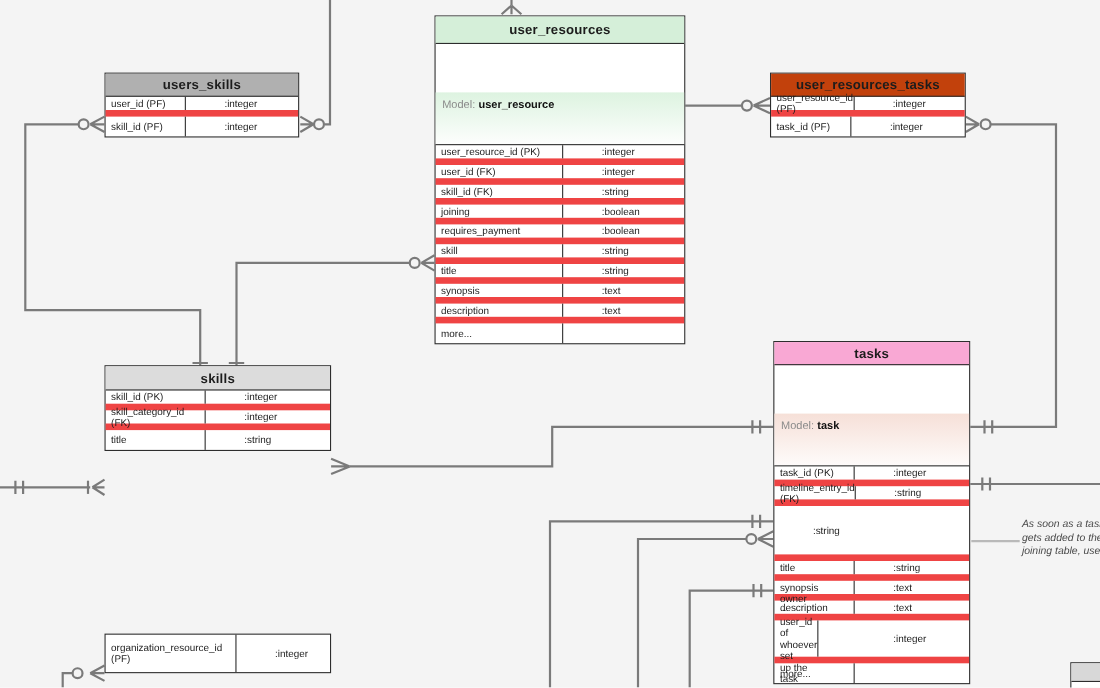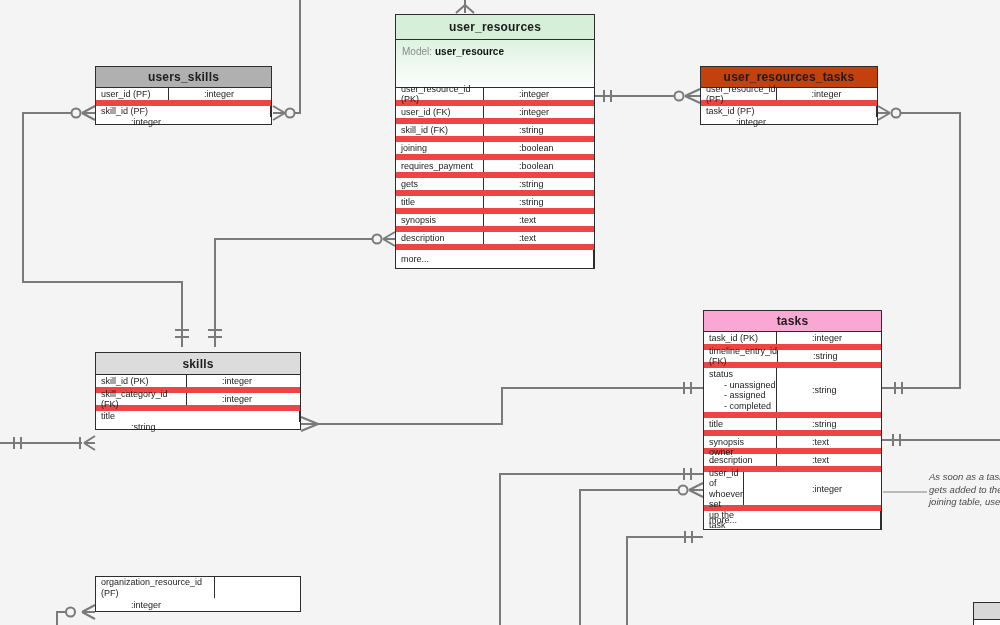--- a/index.html
+++ b/index.html
@@ -2,24 +2,24 @@
 <html><head>
 <meta charset="utf-8">
 <style>
   html,body{margin:0;padding:0;}
   #canvas{position:relative;width:1000px;height:625px;background:#f4f4f4;overflow:hidden;
           font-family:"Liberation Sans",sans-serif;color:#1c1c1c;}
   svg.wires{position:absolute;left:0;top:0;z-index:1;}
   .tbl{position:absolute;z-index:2;background:#fff;border:1.6px solid #2d2d2d;box-sizing:border-box;}
   .tbl-title{font-weight:bold;font-size:12px;text-align:center;display:flex;align-items:center;justify-content:center;
              border-bottom:1.5px solid #2d2d2d;box-sizing:border-box;letter-spacing:.2px;}
-  .model{font-size:10px;color:#8a8a8a;padding:6px 0 0 6px;border-bottom:1.5px solid #2d2d2d;box-sizing:border-box;}
+  .model{font-size:10px;color:#8a8a8a;padding:6px 0 0 6px;border-bottom:1.5px solid #2d2d2d;box-sizing:border-box;margin-top:44px;}
   .model b{color:#111;margin-left:3px;}
   .trow{display:flex;box-sizing:border-box;border-bottom:6px solid #ef4444;height:18px;font-size:9px;}
-  .trow:last-child{border-bottom:none;flex-direction:column;}
+  .trow:last-child{border-bottom:none;}
   .fcell{flex:1;border-right:1px solid #2d2d2d;display:flex;align-items:center;padding-left:5px;box-sizing:border-box;
          white-space:pre-wrap;line-height:10.5px;}
   .tcell{display:flex;align-items:center;padding-left:5px;box-sizing:border-box;margin-left:30px;}
   .hdr-gray{background:#b0b0b0;}
   .hdr-gray2{background:#c2410c;}
   .hdr-gray3{background:#bdbdbd;}
   .hdr-green{background:#d5efd9;}
   .hdr-pink{background:#f9a8d4;}
   .hdr-lightgray{background:#dcdcdc;}
   .model-green{background:linear-gradient(#ddf3e0,#fdfefd);}
@@ -126,21 +126,21 @@
     <div class="trow">
       <div class="fcell">user_id (PF)</div>
       <div class="tcell" style="width:72px;">:integer</div>
     </div>
     <div class="trow">
       <div class="fcell">skill_id (PF)</div>
       <div class="tcell" style="width:72px;">:integer</div>
     </div>
   </div>
 
-  <div class="tbl" style="left:395px;top:14px;width:200px;">
+  <div class="tbl" style="left:395px;top:14px;width:228px;">
     <div class="tbl-title hdr-green" style="height:25px;">user_resources</div>
     <div class="model model-green" style="height:48px;"><span>Model:</span><b>user_resource</b></div>
     <div class="trow">
       <div class="fcell">user_resource_id (PK)</div>
       <div class="tcell" style="width:80px;">:integer</div>
     </div>
     <div class="trow">
       <div class="fcell">user_id (FK)</div>
       <div class="tcell" style="width:80px;">:integer</div>
     </div>
@@ -150,21 +150,21 @@
     </div>
     <div class="trow">
       <div class="fcell">joining</div>
       <div class="tcell" style="width:80px;">:boolean</div>
     </div>
     <div class="trow">
       <div class="fcell">requires_payment</div>
       <div class="tcell" style="width:80px;">:boolean</div>
     </div>
     <div class="trow">
-      <div class="fcell">gets</div>
+      <div class="fcell">skill</div>
       <div class="tcell" style="width:80px;">:string</div>
     </div>
     <div class="trow">
       <div class="fcell">title</div>
       <div class="tcell" style="width:80px;">:string</div>
     </div>
     <div class="trow">
       <div class="fcell">synopsis</div>
       <div class="tcell" style="width:80px;">:text</div>
     </div>
@@ -183,51 +183,48 @@
     <div class="trow">
       <div class="fcell">user_resource_id (PF)</div>
       <div class="tcell" style="width:73px;">:integer</div>
     </div>
     <div class="trow">
       <div class="fcell">task_id (PF)</div>
       <div class="tcell" style="width:73px;">:integer</div>
     </div>
   </div>
 
-  <div class="tbl" style="left:95px;top:352px;width:206px;">
+  <div class="tbl" style="left:95px;top:332px;width:206px;">
     <div class="tbl-title hdr-lightgray" style="height:22px;">skills</div>
     <div class="trow">
       <div class="fcell">skill_id (PK)</div>
       <div class="tcell" style="width:83px;">:integer</div>
     </div>
     <div class="trow">
       <div class="fcell">skill_category_id (FK)</div>
       <div class="tcell" style="width:83px;">:integer</div>
     </div>
     <div class="trow">
       <div class="fcell">title</div>
       <div class="tcell" style="width:83px;">:string</div>
     </div>
   </div>
 
   <div class="tbl" style="left:703px;top:310px;width:179px;">
     <div class="tbl-title hdr-pink" style="height:21px;">tasks</div>
+    <div class="model model-pink" style="height:48px;"><span>Model:</span><b>task</b></div>
     <div class="trow">
       <div class="fcell">task_id (PK)</div>
       <div class="tcell" style="width:74px;">:integer</div>
     </div>
     <div class="trow">
       <div class="fcell">timeline_entry_id (FK)</div>
       <div class="tcell" style="width:74px;">:string</div>
     </div>
     <div class="trow" style="height:50px;">
-      <div class="fcell">status
-      - unassigned
-      - assigned
-      - completed</div>
       <div class="tcell" style="width:74px;">:string</div>
     </div>
     <div class="trow">
       <div class="fcell">title</div>
       <div class="tcell" style="width:74px;">:string</div>
     </div>
     <div class="trow">
       <div class="fcell">synopsis</div>
       <div class="tcell" style="width:74px;">:text</div>
     </div>

